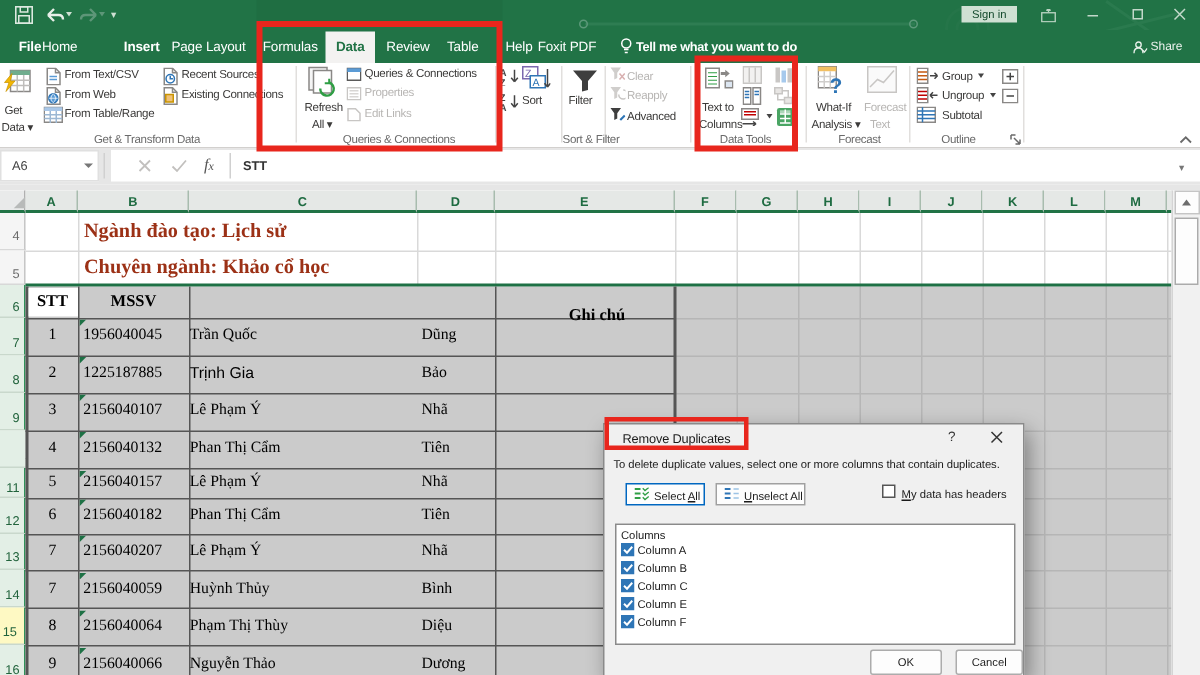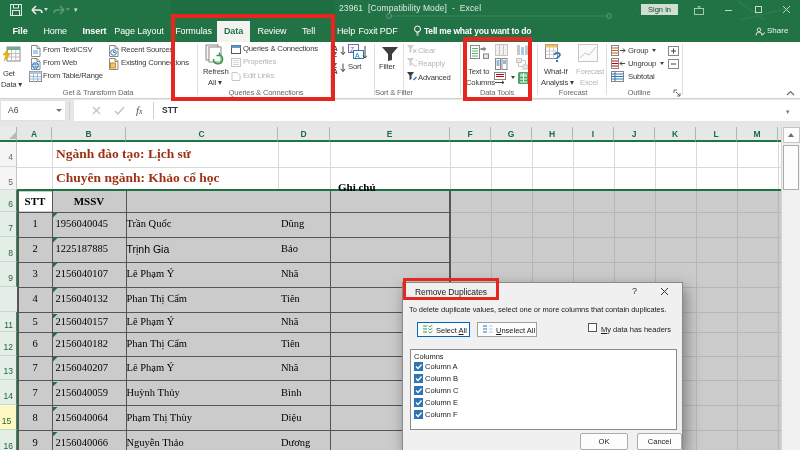--- a/index.html
+++ b/index.html
@@ -28,41 +28,40 @@
     </svg>
 <svg class="abs" style="left:30px;top:4px" width="14" height="12" viewBox="0 0 14 12">
       <path d="M2 6 L6 2 M2 6 L6 10 M2 6 H9 Q12 6 12 9" stroke="#e8efe9" stroke-width="1.6" fill="none"></path>
     </svg>
 <div class="abs" style="left:44px;top:8px;width:0;height:0;border-left:2.5px solid transparent;border-right:2.5px solid transparent;border-top:3px solid #cfe0d3"></div>
 <svg class="abs" style="left:52px;top:4px" width="14" height="12" viewBox="0 0 14 12">
       <path d="M12 6 L8 2 M12 6 L8 10 M12 6 H5 Q2 6 2 9" stroke="#5d9678" stroke-width="1.6" fill="none"></path>
     </svg>
 <div class="abs" style="left:66px;top:8px;width:0;height:0;border-left:2.5px solid transparent;border-right:2.5px solid transparent;border-top:3px solid #5d9678"></div>
 <div class="abs" style="left:74px;top:6px;width:6px;height:6px;color:#cfe0d3;font-size:7px">▾</div>
-<div class="abs" style="left:339px;top:3px;width:260px;color:#dfeae2;font-size:8.5px;letter-spacing:0.1px">23961&nbsp; [Compatibility Mode]&nbsp; -&nbsp; Excel</div>
 <div class="abs" style="left:641px;top:4px;width:37px;height:11px;background:#cfe0d3;color:#11472a;font-size:7.5px;line-height:11px;text-align:center">Sign in</div>
 <svg class="abs" style="left:694px;top:6px" width="10" height="9" viewBox="0 0 10 9">
       <rect x="0.5" y="2.5" width="9" height="6" stroke="#b9d2c1" fill="none" stroke-width="0.9"></rect>
       <path d="M5 2 V0 M3.5 1 L5 0 L6.5 1" stroke="#b9d2c1" fill="none" stroke-width="0.9"></path>
     </svg>
 <div class="abs" style="left:725px;top:9.5px;width:7px;height:1px;background:#c2d8ca"></div>
 <div class="abs" style="left:755px;top:6px;width:6.5px;height:6.5px;border:1px solid #c2d8ca"></div>
 <svg class="abs" style="left:782px;top:5px" width="9" height="9" viewBox="0 0 9 9">
       <path d="M1 1 L8 8 M8 1 L1 8" stroke="#c2d8ca" stroke-width="1"></path>
     </svg>
 <div class="abs" style="left:0;top:20px;width:800px;height:22px;background:#217346"></div>
 <div class="abs" style="left:-2px;top:20px;width:44px;height:22px;color:#fff;font-size:9px;font-weight:700;line-height:22px;text-align:center;white-space:nowrap;letter-spacing:-0.1px">File</div>
-<div class="abs" style="left:18px;top:20px;width:49px;height:22px;color:#fff;font-size:9px;font-weight:400;line-height:22px;text-align:right;white-space:nowrap;letter-spacing:-0.1px">Home</div>
+<div class="abs" style="left:28px;top:20px;width:49px;height:22px;color:#fff;font-size:9px;font-weight:400;line-height:22px;text-align:left;white-space:nowrap;letter-spacing:-0.1px">Home</div>
 <div class="abs" style="left:72px;top:20px;width:45px;height:22px;color:#fff;font-size:9px;font-weight:700;line-height:22px;text-align:center;white-space:nowrap;letter-spacing:-0.1px">Insert</div>
 <div class="abs" style="left:107px;top:20px;width:64px;height:22px;color:#fff;font-size:9px;font-weight:400;line-height:22px;text-align:center;white-space:nowrap;letter-spacing:-0.1px">Page Layout</div>
 <div class="abs" style="left:164px;top:20px;width:59px;height:22px;color:#fff;font-size:9px;font-weight:400;line-height:22px;text-align:center;white-space:nowrap;letter-spacing:-0.1px">Formulas</div>
 <div class="abs" style="left:217px;top:21px;width:33px;height:21px;background:#f3f2f1"></div>
 <div class="abs" style="left:217px;top:21px;width:33px;height:21px;color:#217346;font-size:9px;font-weight:700;line-height:21px;text-align:center;white-space:nowrap;letter-spacing:-0.1px">Data</div>
 <div class="abs" style="left:246px;top:20px;width:52px;height:22px;color:#fff;font-size:9px;font-weight:400;line-height:22px;text-align:center;white-space:nowrap;letter-spacing:-0.1px">Review</div>
-<div class="abs" style="left:286px;top:20px;width:45px;height:22px;color:#fff;font-size:9px;font-weight:400;line-height:22px;text-align:center;white-space:nowrap;letter-spacing:-0.1px">Tell</div>
+<div class="abs" style="left:286px;top:20px;width:45px;height:22px;color:#fff;font-size:9px;font-weight:400;line-height:22px;text-align:center;white-space:nowrap;letter-spacing:-0.1px">Table</div>
 <div class="abs" style="left:325px;top:20px;width:42px;height:22px;color:#fff;font-size:9px;font-weight:400;line-height:22px;text-align:center;white-space:nowrap;letter-spacing:-0.1px">Help</div>
 <div class="abs" style="left:352px;top:20px;width:52px;height:22px;color:#fff;font-size:9px;font-weight:400;line-height:22px;text-align:center;white-space:nowrap;letter-spacing:-0.1px">Foxit PDF</div>
 <svg class="abs" style="left:413px;top:25px" width="9" height="12" viewBox="0 0 9 12">
       <circle cx="4.5" cy="4" r="3" stroke="#fff" fill="none"></circle>
       <path d="M3 8 h3 M3.5 10 h2" stroke="#fff"></path>
     </svg>
 <div class="abs" style="left:424px;top:20px;height:22px;color:#fff;font-size:8.5px;font-weight:600;line-height:22px;letter-spacing:-0.2px">Tell me what you want to do</div>
 <svg class="abs" style="left:755px;top:27px" width="10" height="10" viewBox="0 0 10 10">
       <circle cx="4" cy="2.8" r="1.8" stroke="#e8f0ea" fill="none" stroke-width="0.9"></circle>
       <path d="M1 8.5 Q1 5 4 5 Q7 5 7 8.5" stroke="#e8f0ea" fill="none" stroke-width="0.9"></path>
@@ -225,21 +224,21 @@
       <path d="M0.5 7 h12 M0.5 10.5 h12 M4.5 3.5 v11 M8.5 3.5 v11" stroke="#cfcdcb"></path>
       <text x="8" y="18" font-size="14" font-weight="bold" fill="#2e75b6">?</text>
     </svg>
 <div class="abs" style="left:544px;top:67px;font-size:7.7px;color:#3b3a39;white-space:nowrap;letter-spacing:-0.2px">What-If</div>
 <div class="abs" style="left:541px;top:78px;font-size:7.7px;color:#3b3a39;white-space:nowrap;letter-spacing:-0.2px">Analysis ▾</div>
 <svg class="abs" style="left:578px;top:44px" width="20" height="18" viewBox="0 0 20 18">
       <rect x="0.5" y="0.5" width="19" height="17" fill="#fafafa" stroke="#c8c6c4"></rect>
       <path d="M2 14 l5 -5 l4 2 l7 -8" stroke="#c8c6c4" fill="none"></path>
     </svg>
 <div class="abs" style="left:576px;top:67px;font-size:7.7px;color:#b8b6b4;white-space:nowrap;letter-spacing:-0.2px">Forecast</div>
-<div class="abs" style="left:580px;top:78px;font-size:7.7px;color:#b8b6b4;white-space:nowrap;letter-spacing:-0.2px">Excel</div>
+<div class="abs" style="left:580px;top:78px;font-size:7.7px;color:#b8b6b4;white-space:nowrap;letter-spacing:-0.2px">Text</div>
 <div class="abs" style="left:513px;top:88px;width:120px;font-size:7.7px;color:#6a6a6a;text-align:center;letter-spacing:-0.2px">Forecast</div>
 <svg class="abs" style="left:611px;top:45px" width="15" height="11" viewBox="0 0 15 11">
       <rect x="0.5" y="0.5" width="7" height="10" fill="#fff" stroke="#8a8886"></rect>
       <path d="M1 3 h6 M1 5.5 h6 M1 8 h6" stroke="#c55a11"></path>
       <path d="M9 5.5 h5 m0 0 l-2 -2 m2 2 l-2 2" stroke="#444" fill="none"></path>
     </svg>
 <div class="abs" style="left:628px;top:46px;font-size:7.7px;color:#3b3a39;white-space:nowrap;letter-spacing:-0.2px">Group</div>
 <div class="abs" style="left:652px;top:49px;width:0;height:0;border-left:2.5px solid transparent;border-right:2.5px solid transparent;border-top:3px solid #444"></div>
 <svg class="abs" style="left:611px;top:58px" width="15" height="11" viewBox="0 0 15 11">
       <rect x="0.5" y="0.5" width="7" height="10" fill="#fff" stroke="#8a8886"></rect>
@@ -363,21 +362,21 @@
 <div class="abs" style="left:17px;top:286.5px;width:433px;height:1px;background:#555555"></div>
 <div class="abs" style="left:17px;top:312px;width:433px;height:1px;background:#555555"></div>
 <div class="abs" style="left:17px;top:331.5px;width:433px;height:1px;background:#555555"></div>
 <div class="abs" style="left:17px;top:355.5px;width:433px;height:1px;background:#555555"></div>
 <div class="abs" style="left:17px;top:380px;width:433px;height:1px;background:#555555"></div>
 <div class="abs" style="left:17px;top:405px;width:433px;height:1px;background:#555555"></div>
 <div class="abs" style="left:17px;top:430px;width:433px;height:1px;background:#555555"></div>
 <div class="abs" style="left:18.5px;top:191.5px;width:33.5px;height:19px;background:#fff"></div>
 <div class="abs" style="left:18px;top:194.5px;width:34px;font-family:'Liberation Serif',serif;font-size:11px;font-weight:700;text-align:center">STT</div>
 <div class="abs" style="left:52px;top:194.5px;width:74px;font-family:'Liberation Serif',serif;font-size:11px;font-weight:700;text-align:center">MSSV</div>
-<div class="abs" style="left:338px;top:181px;width:120px;font-family:'Liberation Serif',serif;font-size:11px;font-weight:700;">Ghi chú</div>
+<div class="abs" style="left:338px;top:204px;width:120px;font-family:'Liberation Serif',serif;font-size:11px;font-weight:700;text-align:center">Ghi chú</div>
 <div class="abs" style="left:18px;top:218.0px;width:34px;font-family:'Liberation Serif',serif;font-size:10.5px;text-align:center">1</div>
 <div class="abs" style="left:55.5px;top:218.0px;font-family:'Liberation Serif',serif;font-size:10.5px;white-space:nowrap">1956040045</div>
 <div class="abs" style="left:126.5px;top:218.0px;font-family:'Liberation Serif',serif;font-size:10.5px;white-space:nowrap">Trần Quốc</div>
 <div class="abs" style="left:281px;top:218.0px;font-family:'Liberation Serif',serif;font-size:10.5px;white-space:nowrap">Dũng</div>
 <svg class="abs" style="left:53px;top:213.0px" width="4.5" height="4.5" viewBox="0 0 5 5">
       <path d="M0 0 L5 0 L0 5 Z" fill="#1e7145"></path>
     </svg>
 <div class="abs" style="left:18px;top:243.0px;width:34px;font-family:'Liberation Serif',serif;font-size:10.5px;text-align:center">2</div>
 <div class="abs" style="left:55.5px;top:243.0px;font-family:'Liberation Serif',serif;font-size:10.5px;white-space:nowrap">1225187885</div>
 <div class="abs" style="left:126.5px;top:243.0px;font-family:Liberation Sans, sans-serif;font-size:10.5px;white-space:nowrap">Trịnh Gia</div>

